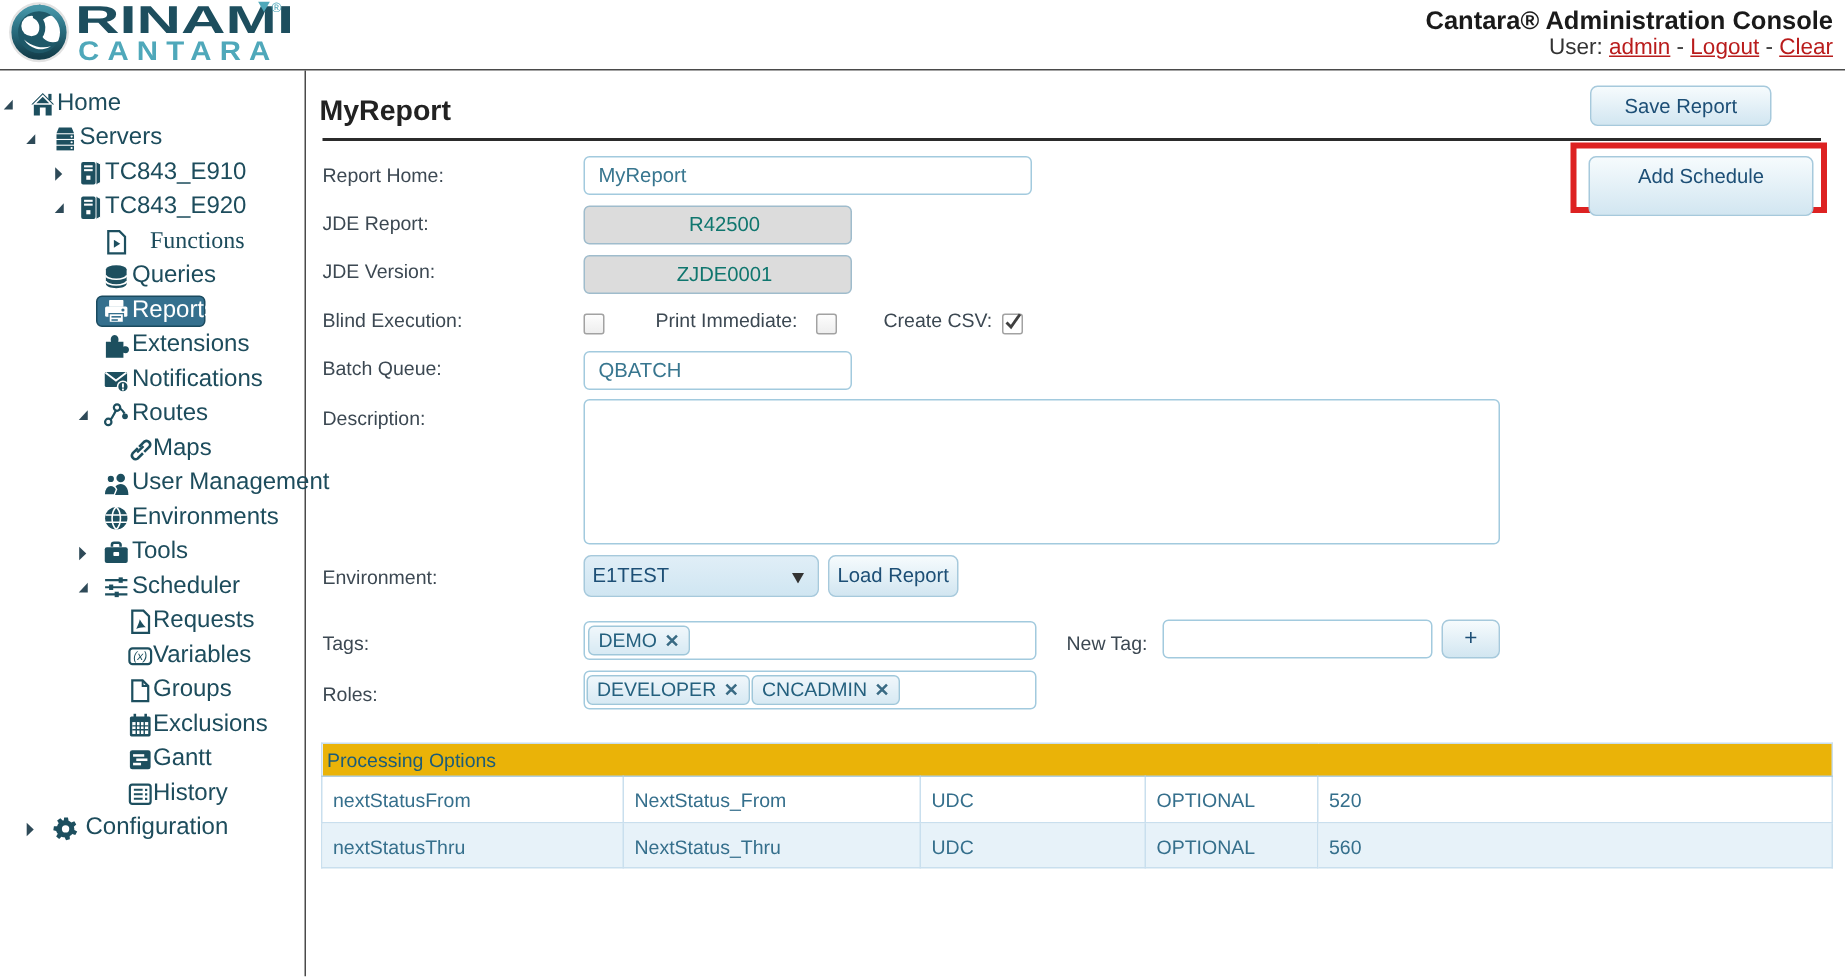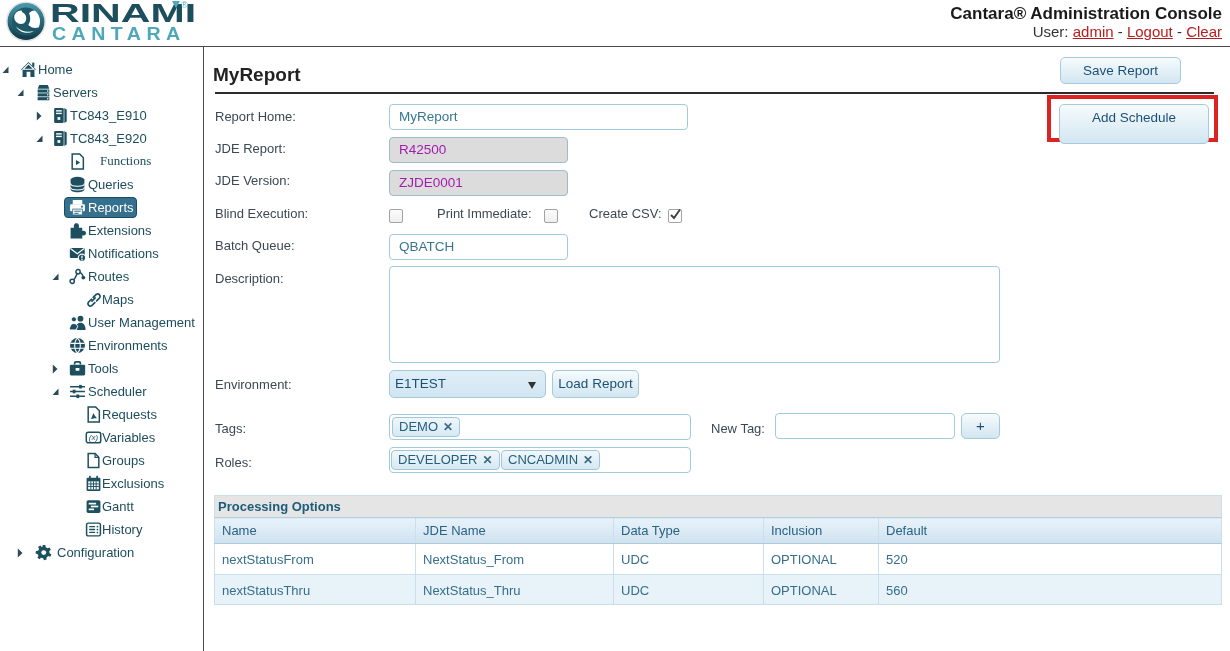--- a/index.html
+++ b/index.html
@@ -9,44 +9,44 @@
 #hdrline { position:absolute; left:0; top:46px; width:1230px; height:0; border-top:1px solid #4a4a4a; }
 #vline { position:absolute; left:203px; top:47px; width:0; height:604px; border-left:1px solid #4a4a4a; }
 #htitle { position:absolute; right:8px; top:4px; font-size:17px; font-weight:bold; color:#1a1a1a; }
 #huser { position:absolute; right:8px; top:23px; font-size:15px; color:#333; }
 #huser a { color:#b91c1c; text-decoration:underline; }
 #rinami { position:absolute; left:50px; top:-2px; font-size:26px; font-weight:bold;
   color:#1d4e5e; transform:scaleX(1.58); transform-origin:0 0; }
 #cantara { position:absolute; left:52px; top:24px; font-size:18px; font-weight:bold;
   color:#4fa8ba; letter-spacing:5px; transform:scaleX(1.09); transform-origin:0 0; }
 .trow { position:absolute; left:0; height:23px; width:203px; }
-.trow .txt { position:absolute; top:50%; transform:translateY(-50%); font-size:13px; color:#1d4c5c; white-space:nowrap; }
+.trow .txt { position:absolute; top:50%; transform:translateY(-50%); font-size:16px; color:#1d4c5c; white-space:nowrap; }
 .trow svg.arw { position:absolute; }
 .trow svg.ico { position:absolute; top:3px; }
 #selbox { position:absolute; left:64px; width:73px; height:21px; top:1px;
   background:#35708e; border:1px solid #1a4a5f; border-radius:4px; }
 #heading { position:absolute; left:213px; top:64px; font-size:19px; font-weight:bold; color:#222; }
 #hrline { position:absolute; left:215px; top:92px; width:999px; border-top:2px solid #2b2b2b; }
 .lbl { position:absolute; font-size:13px; color:#3c4852; }
 .inp { position:absolute; border:1px solid #a2cade; border-radius:4px; background:#fff;
   color:#38768f; font-size:13.5px; line-height:24px; padding-left:9px; white-space:nowrap; }
-.dis { background:#dcdcdc; border-color:#9fbccc; color:#a21caf; }
+.dis { background:#dcdcdc; border-color:#9fbccc; color:#0f766e;text-align:center; }
 .btn { position:absolute; border:1px solid #a6c9dc; border-radius:5px;
   background:linear-gradient(#f6fbfd,#d2e6f1); color:#1d4f76; font-size:13.5px;
   text-align:center; }
 .chip { position:absolute; border:1px solid #9fc7da; border-radius:4px;
   background:linear-gradient(#f0f7fb,#d7e9f3); color:#24607e; font-size:13px;
   line-height:18px; padding:0 6px; }
 .chip .x { color:#3a6b84; font-weight:bold; font-size:12px; margin-left:5px; }
 .cb { position:absolute; width:14px; height:14px; border:1px solid #a2a2a2; border-radius:2px;
   background:linear-gradient(#fdfdfd,#eee); }
 #ptable { position:absolute; left:214px; top:495px; width:1008px; border:1px solid #a9c8da;
   border-collapse:collapse; font-size:13px; table-layout:fixed; }
 #ptable td, #ptable th { border:1px solid #c9dfee; padding:0 7px; overflow:hidden; }
-#ptable .tt { background:#e5e5e5; color:#1c5c78; font-weight:bold; height:22px; padding:0 3px; border-bottom-color:#b2cfe0;margin-top:27px; }
+#ptable .tt { background:#eab308; color:#1c5c78; font-weight:normal; height:22px; padding:0 3px; border-bottom-color:#b2cfe0;margin-top:27px; }
 #ptable .hd { background:linear-gradient(#e8f3fa,#cfe2f0); color:#2c6282; font-weight:normal;
   text-align:left; height:26px; border-bottom-color:#aecbdd; }
 #ptable .r td { height:30px; color:#356f8c; padding-top:1px; padding-bottom:0; }
 #ptable .alt td { background:#e7f2f9; }
 </style>
 </head>
 <body>
 
 <div id="hdrline"></div>
 <div id="vline"></div>
@@ -361,27 +361,20 @@
       <col style="width:201px">
       <col style="width:198px">
       <col style="width:150px">
       <col style="width:115px">
       <col>
     </colgroup>
   <tbody>
       <tr>
         <td class="tt" colspan="5">Processing Options</td>
       </tr>
-  <tr>
-        <th class="hd">Name</th>
-        <th class="hd">JDE Name</th>
-        <th class="hd">Data Type</th>
-        <th class="hd">Inclusion</th>
-        <th class="hd">Default</th>
-      </tr>
   <tr class="r" style="height:31px">
         <td>nextStatusFrom</td>
         <td>NextStatus_From</td>
         <td>UDC</td>
         <td>OPTIONAL</td>
         <td>520</td>
       </tr>
   <tr class="r alt">
         <td>nextStatusThru</td>
         <td>NextStatus_Thru</td>

